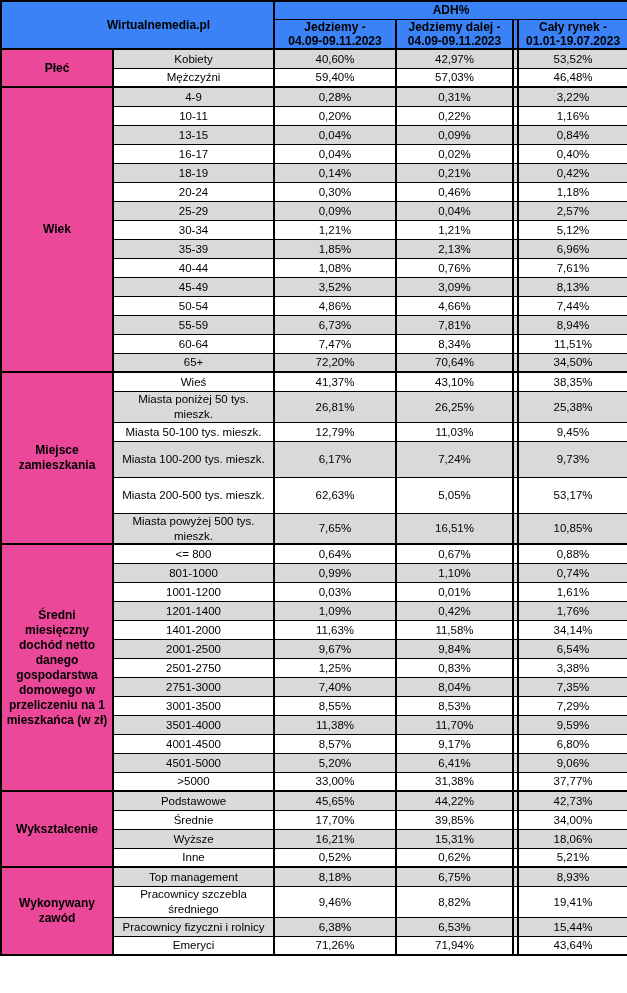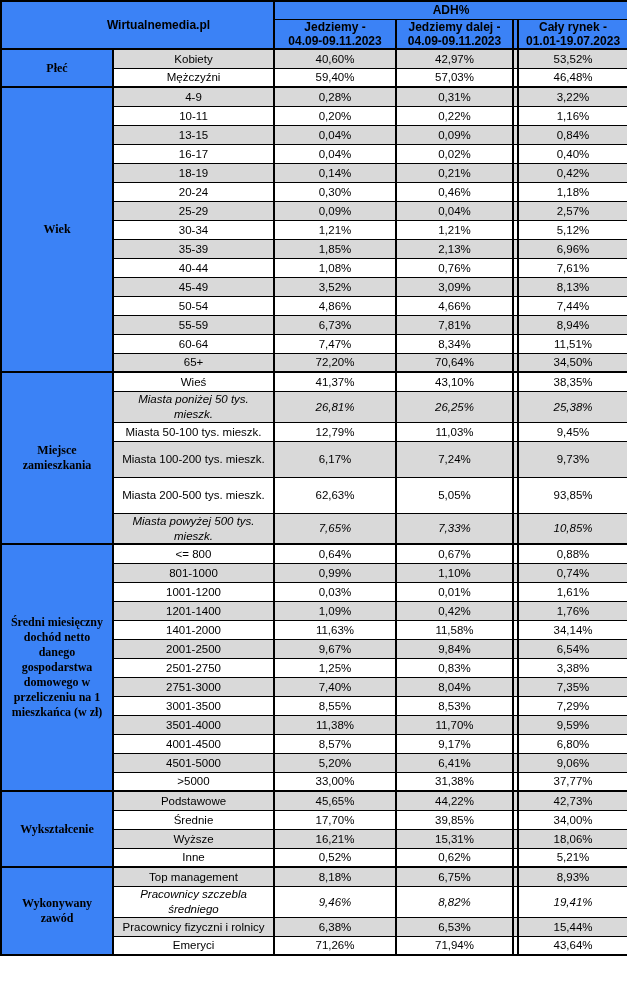--- a/index.html
+++ b/index.html
@@ -24,32 +24,31 @@
   
   .hd { background: #3b82f6; font-weight: bold; font-size: 12px; }
   .brand { font-size: 12px; padding-left: 44px; }
   .metric { font-size: 12px; }
   .colh { white-space: pre-line; font-size: 12px; line-height: 1.2; }
   thead tr.top { height: 18px; }
   thead tr.sub { height: 30px; margin-top: 32px; }
   thead tr.sub td { border-bottom-width: 2px; }
   
   tbody tr { height: 19px; }
-  tbody tr.m { height: 31px; font-style: italic; }
+  tbody tr.m { height: 31px; }
   tbody tr.l { height: 36px; }
   tbody tr.g { background: #d9d9d9; }
   tbody tr.w { background: #ffffff; }
   tbody tr.sec td { border-top-width: 2px; }
   td.group {
-    background: #3b82f6;
+    background: #ec4899;
     font-weight: bold;
     font-size: 12px;
     white-space: pre-line;
     padding: 0 3px;
-    font-family: Liberation Serif, serif;
   }
   td.label { white-space: pre-line; }
   
   td.sp {
     padding: 0;
     border-left-width: 1px;
     border-right-width: 2px;
   }
 </style>
 </head>
@@ -230,27 +229,27 @@
         <td class="val">6,17%</td>
         <td class="val">7,24%</td>
         <td class="sp"></td>
         <td class="val">9,73%</td>
       </tr>
       <tr class="w l">
         <td class="label">Miasta 200-500 tys. mieszk.</td>
         <td class="val">62,63%</td>
         <td class="val">5,05%</td>
         <td class="sp"></td>
-        <td class="val">93,85%</td>
+        <td class="val">53,17%</td>
       </tr>
       <tr class="g m">
         <td class="label">Miasta powyżej 500 tys.
 mieszk.</td>
         <td class="val">7,65%</td>
-        <td class="val">7,33%</td>
+        <td class="val">16,51%</td>
         <td class="sp"></td>
         <td class="val">10,85%</td>
       </tr>
       <tr class="w sec">
         <td rowspan="13" class="group">Średni miesięczny
 dochód netto
 danego
 gospodarstwa
 domowego w
 przeliczeniu na 1

